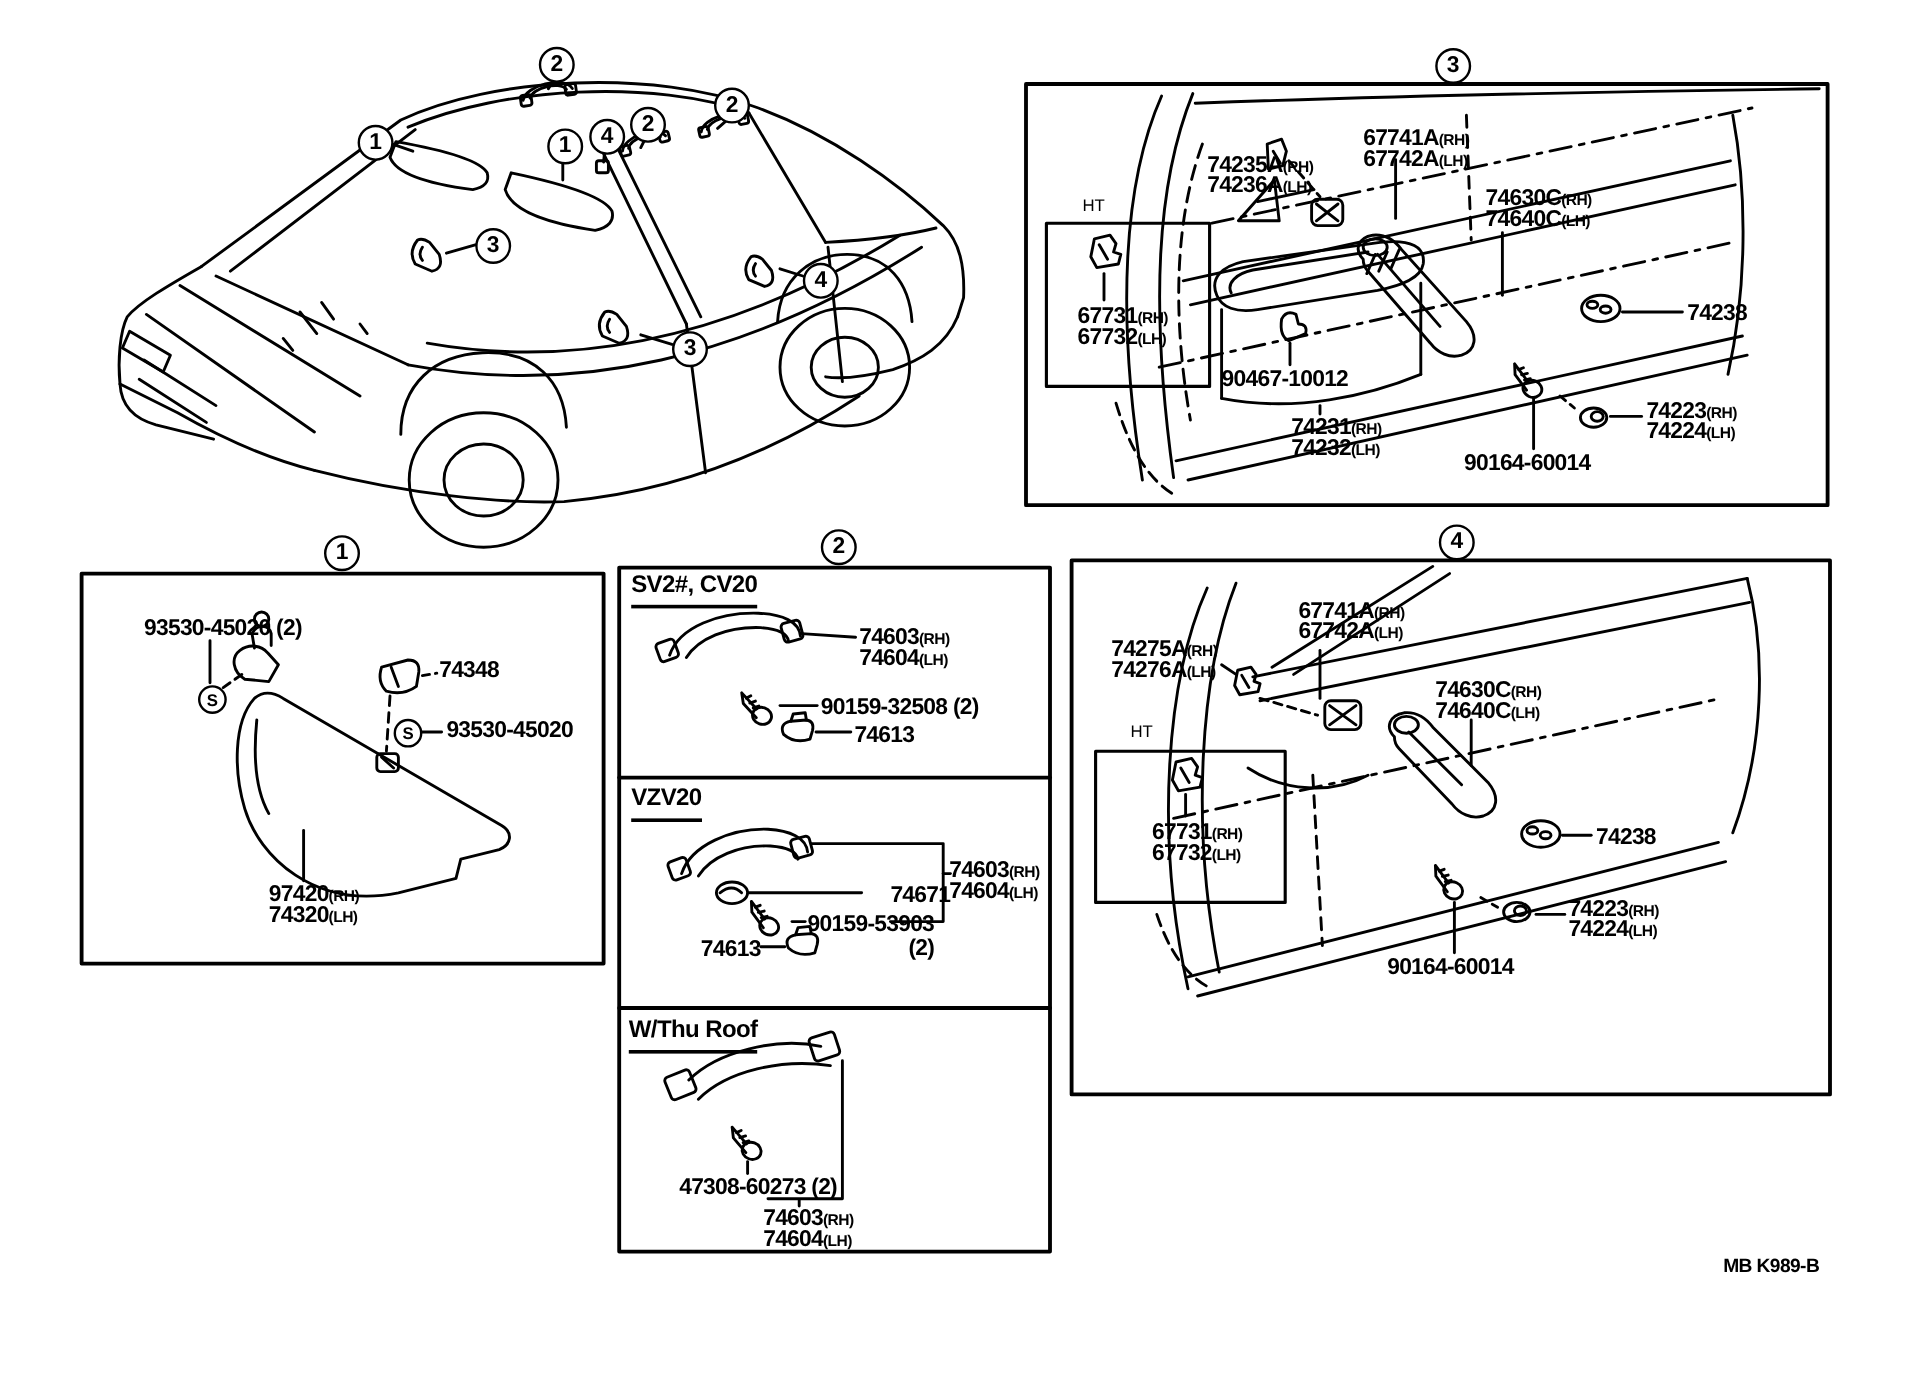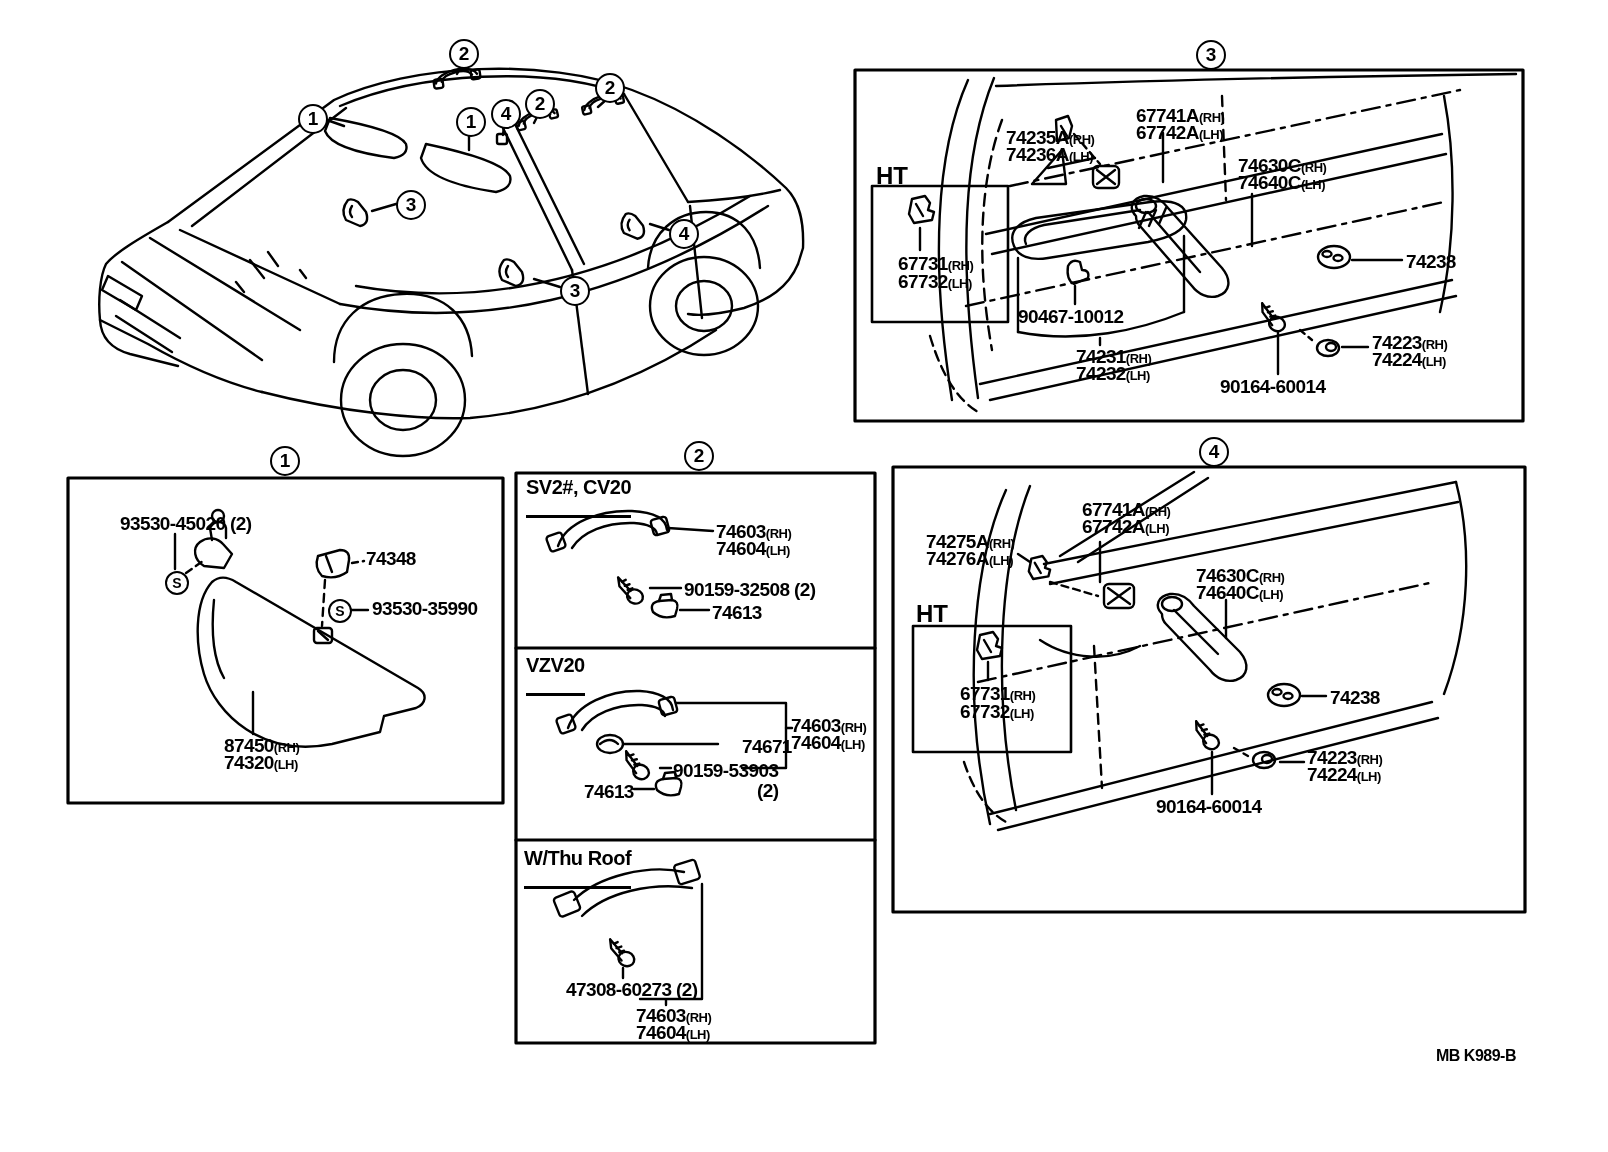--- a/index.html
+++ b/index.html
@@ -8,22 +8,22 @@
   svg.art{position:absolute;left:0;top:0;}
   svg.art *{vector-effect:non-scaling-stroke;}
   .lbl{position:absolute;white-space:nowrap;font-weight:bold;font-size:19px;
        letter-spacing:-0.6px;line-height:1;transform-origin:left top;}
   .lbl .rl{font-size:13px;letter-spacing:-0.5px;}
   .co{position:absolute;width:26px;height:26px;border:2.5px solid #000;border-radius:50%;
       background:#fff;text-align:center;line-height:26px;font-weight:bold;font-size:19px;}
   .sc{position:absolute;width:20px;height:20px;border:2px solid #000;border-radius:50%;
       background:#fff;text-align:center;line-height:20px;font-weight:bold;font-size:14px;}
   .sec-title{position:absolute;white-space:nowrap;font-weight:bold;font-size:20px;
-      letter-spacing:-0.5px;border-bottom:3px solid #000;padding-bottom:18px;line-height:1;}
-  .ht{position:absolute;white-space:nowrap;font-weight:bold;font-size:24px;line-height:1;}
+      letter-spacing:-0.5px;border-bottom:3px solid #000;padding-bottom:7px;line-height:1;}
+  .ht{position:absolute;white-space:nowrap;font-weight:normal;font-size:14px;line-height:1;margin-left:26px;}
   .footer-code{position:absolute;font-weight:bold;font-size:16px;letter-spacing:-0.5px;line-height:1;}
 </style>
 </head>
 <body>
 
 <div class="page">
 
 <svg class="art" width="1608" height="1152" viewBox="0 0 1608 1152" fill="none" stroke="#000" stroke-width="2.4" stroke-linecap="round" stroke-linejoin="round">
   <defs>
     <g id="g-grip">
@@ -279,22 +279,22 @@
 
 <div class="co" style="left:270px;top:446px">1</div>
 <div class="co" style="left:684px;top:441px">2</div>
 <div class="co" style="left:1196px;top:40px">3</div>
 <div class="co" style="left:1199px;top:437px">4</div>
 
 <div class="lbl" style="left:120px;top:514px"><span>93530-45020 (2)</span></div>
 <div class="sc" style="left:165px;top:571px">S</div>
 <div class="lbl" style="left:366px;top:549px"><span>74348</span></div>
 <div class="sc" style="left:328px;top:599px">S</div>
-<div class="lbl" style="left:372px;top:599px"><span>93530-35990</span></div>
-<div class="lbl" style="left:224px;top:736px"><span>87450</span><span class="rl">(RH)</span></div>
+<div class="lbl" style="left:372px;top:599px"><span>93530-45020</span></div>
+<div class="lbl" style="left:224px;top:736px"><span>97420</span><span class="rl">(RH)</span></div>
 <div class="lbl" style="left:224px;top:753px"><span>74320</span><span class="rl">(LH)</span></div>
 
 <div class="sec-title" style="left:526px;top:477px">SV2#, CV20</div>
 <div class="lbl" style="left:716px;top:522px"><span>74603</span><span class="rl">(RH)</span></div>
 <div class="lbl" style="left:716px;top:539px"><span>74604</span><span class="rl">(LH)</span></div>
 <div class="lbl" style="left:684px;top:580px"><span>90159-32508 (2)</span></div>
 <div class="lbl" style="left:712px;top:603px"><span>74613</span></div>
 <div class="sec-title" style="left:526px;top:655px">VZV20</div>
 <div class="lbl" style="left:791px;top:716px"><span>74603</span><span class="rl">(RH)</span></div>
 <div class="lbl" style="left:791px;top:733px"><span>74604</span><span class="rl">(LH)</span></div>

